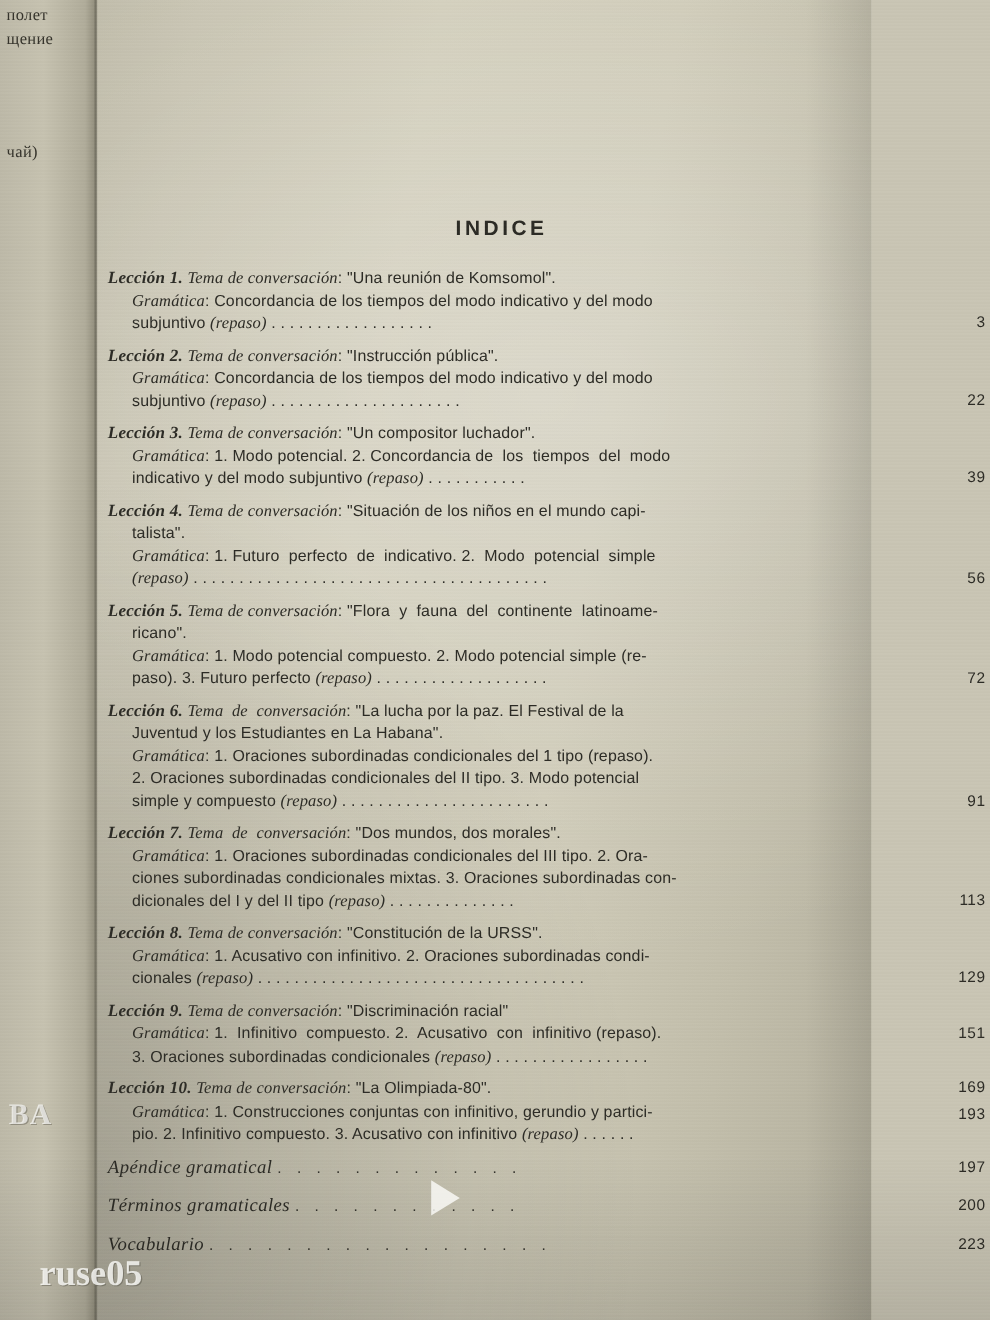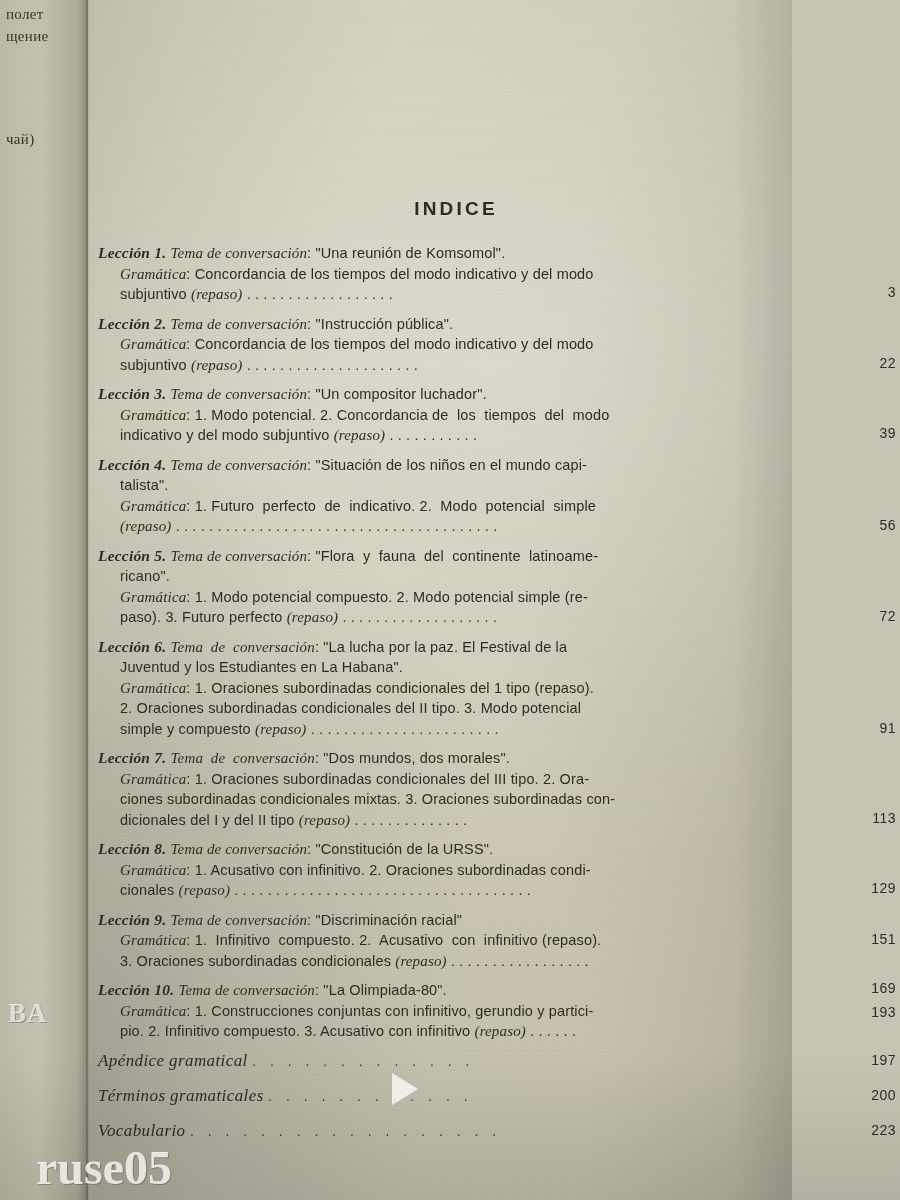--- a/index.html
+++ b/index.html
@@ -178,21 +178,21 @@
     position: absolute;
     left: 392px; top: 1073px;
     width: 0; height: 0;
     border-left: 26px solid rgba(252,252,250,0.80);
     border-top: 16px solid transparent;
     border-bottom: 16px solid transparent;
     text-shadow: none;
   }
   .wm-ruse {
     left: 36px; top: 1140px;
-    font-size: 48px;
+    font-size: 33px;
     font-weight: bold;
     letter-spacing: 0px;
     color: rgba(252,252,250,0.82);
   }
 
   
   .grain {
     position: absolute;
     left: 0; top: 0; width: 900px; height: 1200px;
     background:

